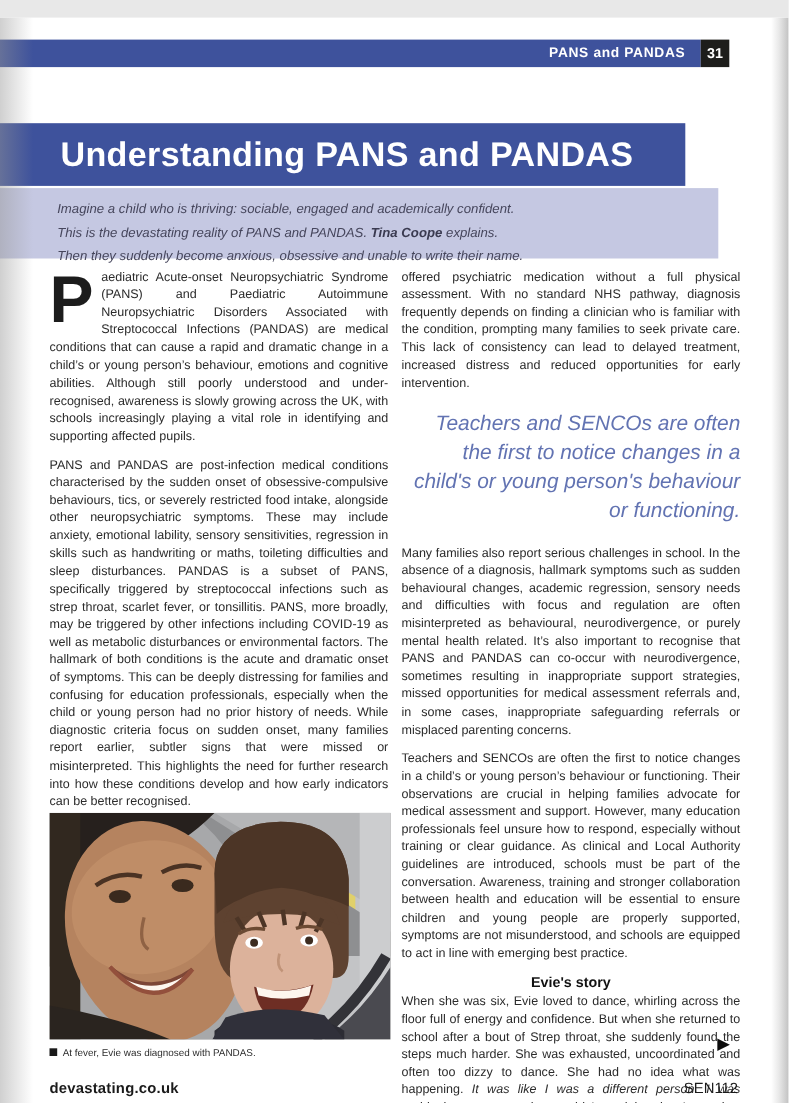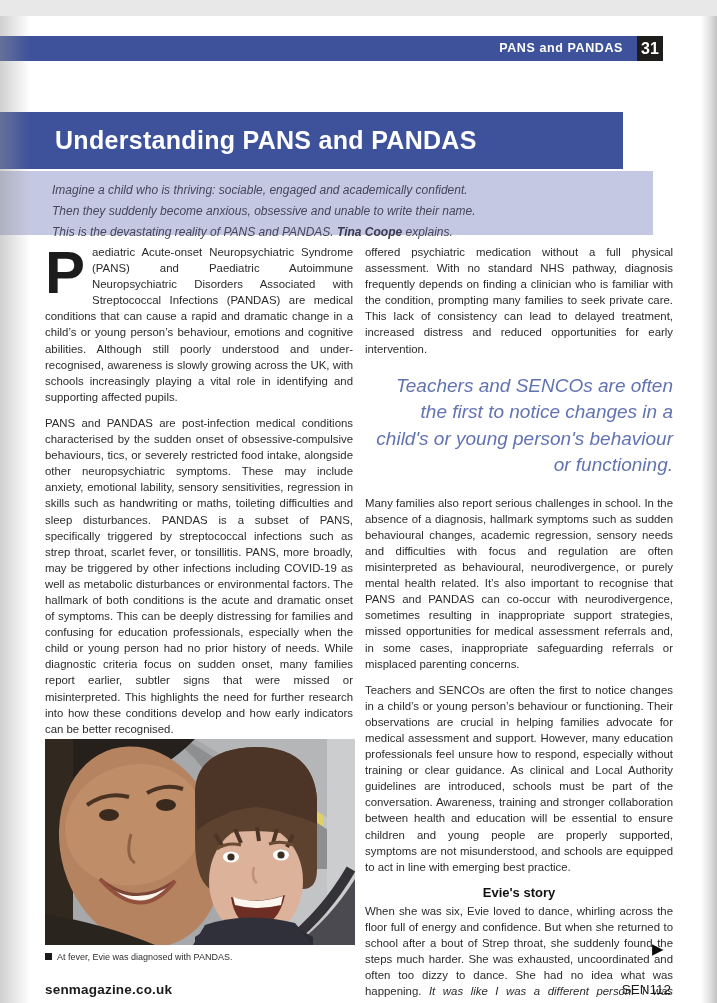--- a/index.html
+++ b/index.html
@@ -20,28 +20,28 @@
     z-index:5; pointer-events:none;
   }
   
   .header-bar {
     position:absolute; left:0; top:20px; width:637px; height:25px;
     background:#3e529c; color:#ffffff; font-weight:bold; font-size:12.5px;
     letter-spacing:.6px; text-align:right; line-height:25px; padding-right:14px;
   }
   .pagenum-box {
     position:absolute; left:637px; top:20px; width:26px; height:25px;
-    background:#1d1d1b; color:#ffffff; font-weight:bold; font-size:16px;
+    background:#1d1d1b; color:#ffffff; font-weight:bold; font-size:13px;
     text-align:center; line-height:25px;
   }
   
   .title-box {
     position:absolute; left:0; top:96px; width:623px; height:57px;
     background:#3e529c; color:#ffffff;
-    font-size:25px; font-weight:bold; line-height:57px; padding-left:55px;
+    font-size:31px; font-weight:bold; line-height:57px; padding-left:55px;
     letter-spacing:.3px;
   }
   
   .intro-box {
     position:absolute; left:0; top:155px; width:653px; height:64px;
     background:#c5c8e2; color:#46465c;
     font-style:italic; font-size:12px; line-height:21px;
     padding:9px 0 0 52px;
   }
   .intro-box b { font-style:italic; color:#3a3a50; }
@@ -106,22 +106,22 @@
   <div class="pagenum-box">
     <span>31</span>
   </div>
 
   <div class="title-box">
     <span>Understanding PANS and PANDAS</span>
   </div>
 
   <div class="intro-box">
     <div>Imagine a child who is thriving: sociable, engaged and academically confident.</div>
+    <div><span>This is the devastating reality of PANS and PANDAS. </span><b>Tina Coope</b><span> explains.</span></div>
     <div>Then they suddenly become anxious, obsessive and unable to write their name.</div>
-    <div><span>This is the devastating reality of PANS and PANDAS. </span><b>Tina Coope</b><span> explains.</span></div>
   </div>
 
   <div class="col col-left">
     <p><span class="dropcap">P</span><span>aediatric Acute-onset Neuropsychiatric Syndrome (PANS) and Paediatric Autoimmune Neuropsychiatric Disorders Associated with Streptococcal Infections (PANDAS) are medical conditions that can cause a rapid and dramatic change in a child’s or young person’s behaviour, emotions and cognitive abilities. Although still poorly understood and under-recognised, awareness is slowly growing across the UK, with schools increasingly playing a vital role in identifying and supporting affected pupils.</span></p>
     <p><span>PANS and PANDAS are post-infection medical conditions characterised by the sudden onset of obsessive-compulsive behaviours, tics, or severely restricted food intake, alongside other neuropsychiatric symptoms. These may include anxiety, emotional lability, sensory sensitivities, regression in skills such as handwriting or maths, toileting difficulties and sleep disturbances. PANDAS is a subset of PANS, specifically triggered by streptococcal infections such as strep throat, scarlet fever, or tonsillitis. PANS, more broadly, may be triggered by other infections including COVID-19 as well as metabolic disturbances or environmental factors. The hallmark of both conditions is the acute and dramatic onset of symptoms. This can be deeply distressing for families and confusing for education professionals, especially when the child or young person had no prior history of needs. While diagnostic criteria focus on sudden onset, many families report earlier, subtler signs that were missed or misinterpreted. This highlights the need for further research into how these conditions develop and how early indicators can be better recognised.</span></p>
     <p><span>PANS and PANDAS are recognised by the NHS, but obtaining a diagnosis remains extremely challenging. Families often report being dismissed, facing long waits for CAMHS referrals, or being</span></p>
   </div>
 
   <div class="col col-right">
     <p><span>offered psychiatric medication without a full physical assessment. With no standard NHS pathway, diagnosis frequently depends on finding a clinician who is familiar with the condition, prompting many families to seek private care. This lack of consistency can lead to delayed treatment, increased distress and reduced opportunities for early intervention.</span></p>
@@ -190,17 +190,17 @@
       <path d="M150,198 Q175,178 211,196 Q245,182 268,198 L268,206 L150,206 Z" fill="#2c2c34"></path>
       <path d="M148,206 L160,186 Q200,172 250,184 L268,206 Z" fill="#30303a"></path>
     </svg>
   </div>
   <div class="caption">
     <span class="sq"></span><span>At fever, Evie was diagnosed with PANDAS.</span>
   </div>
 
   <div class="continue-arrow">▶</div>
 
-  <div class="footer-left">senmagazine.co.uk</div>
+  <div class="footer-left">devastating.co.uk</div>
   <div class="footer-right">
     <span class="sen">SEN</span><span>112</span>
   </div>
 </div>
 
 </body></html>

